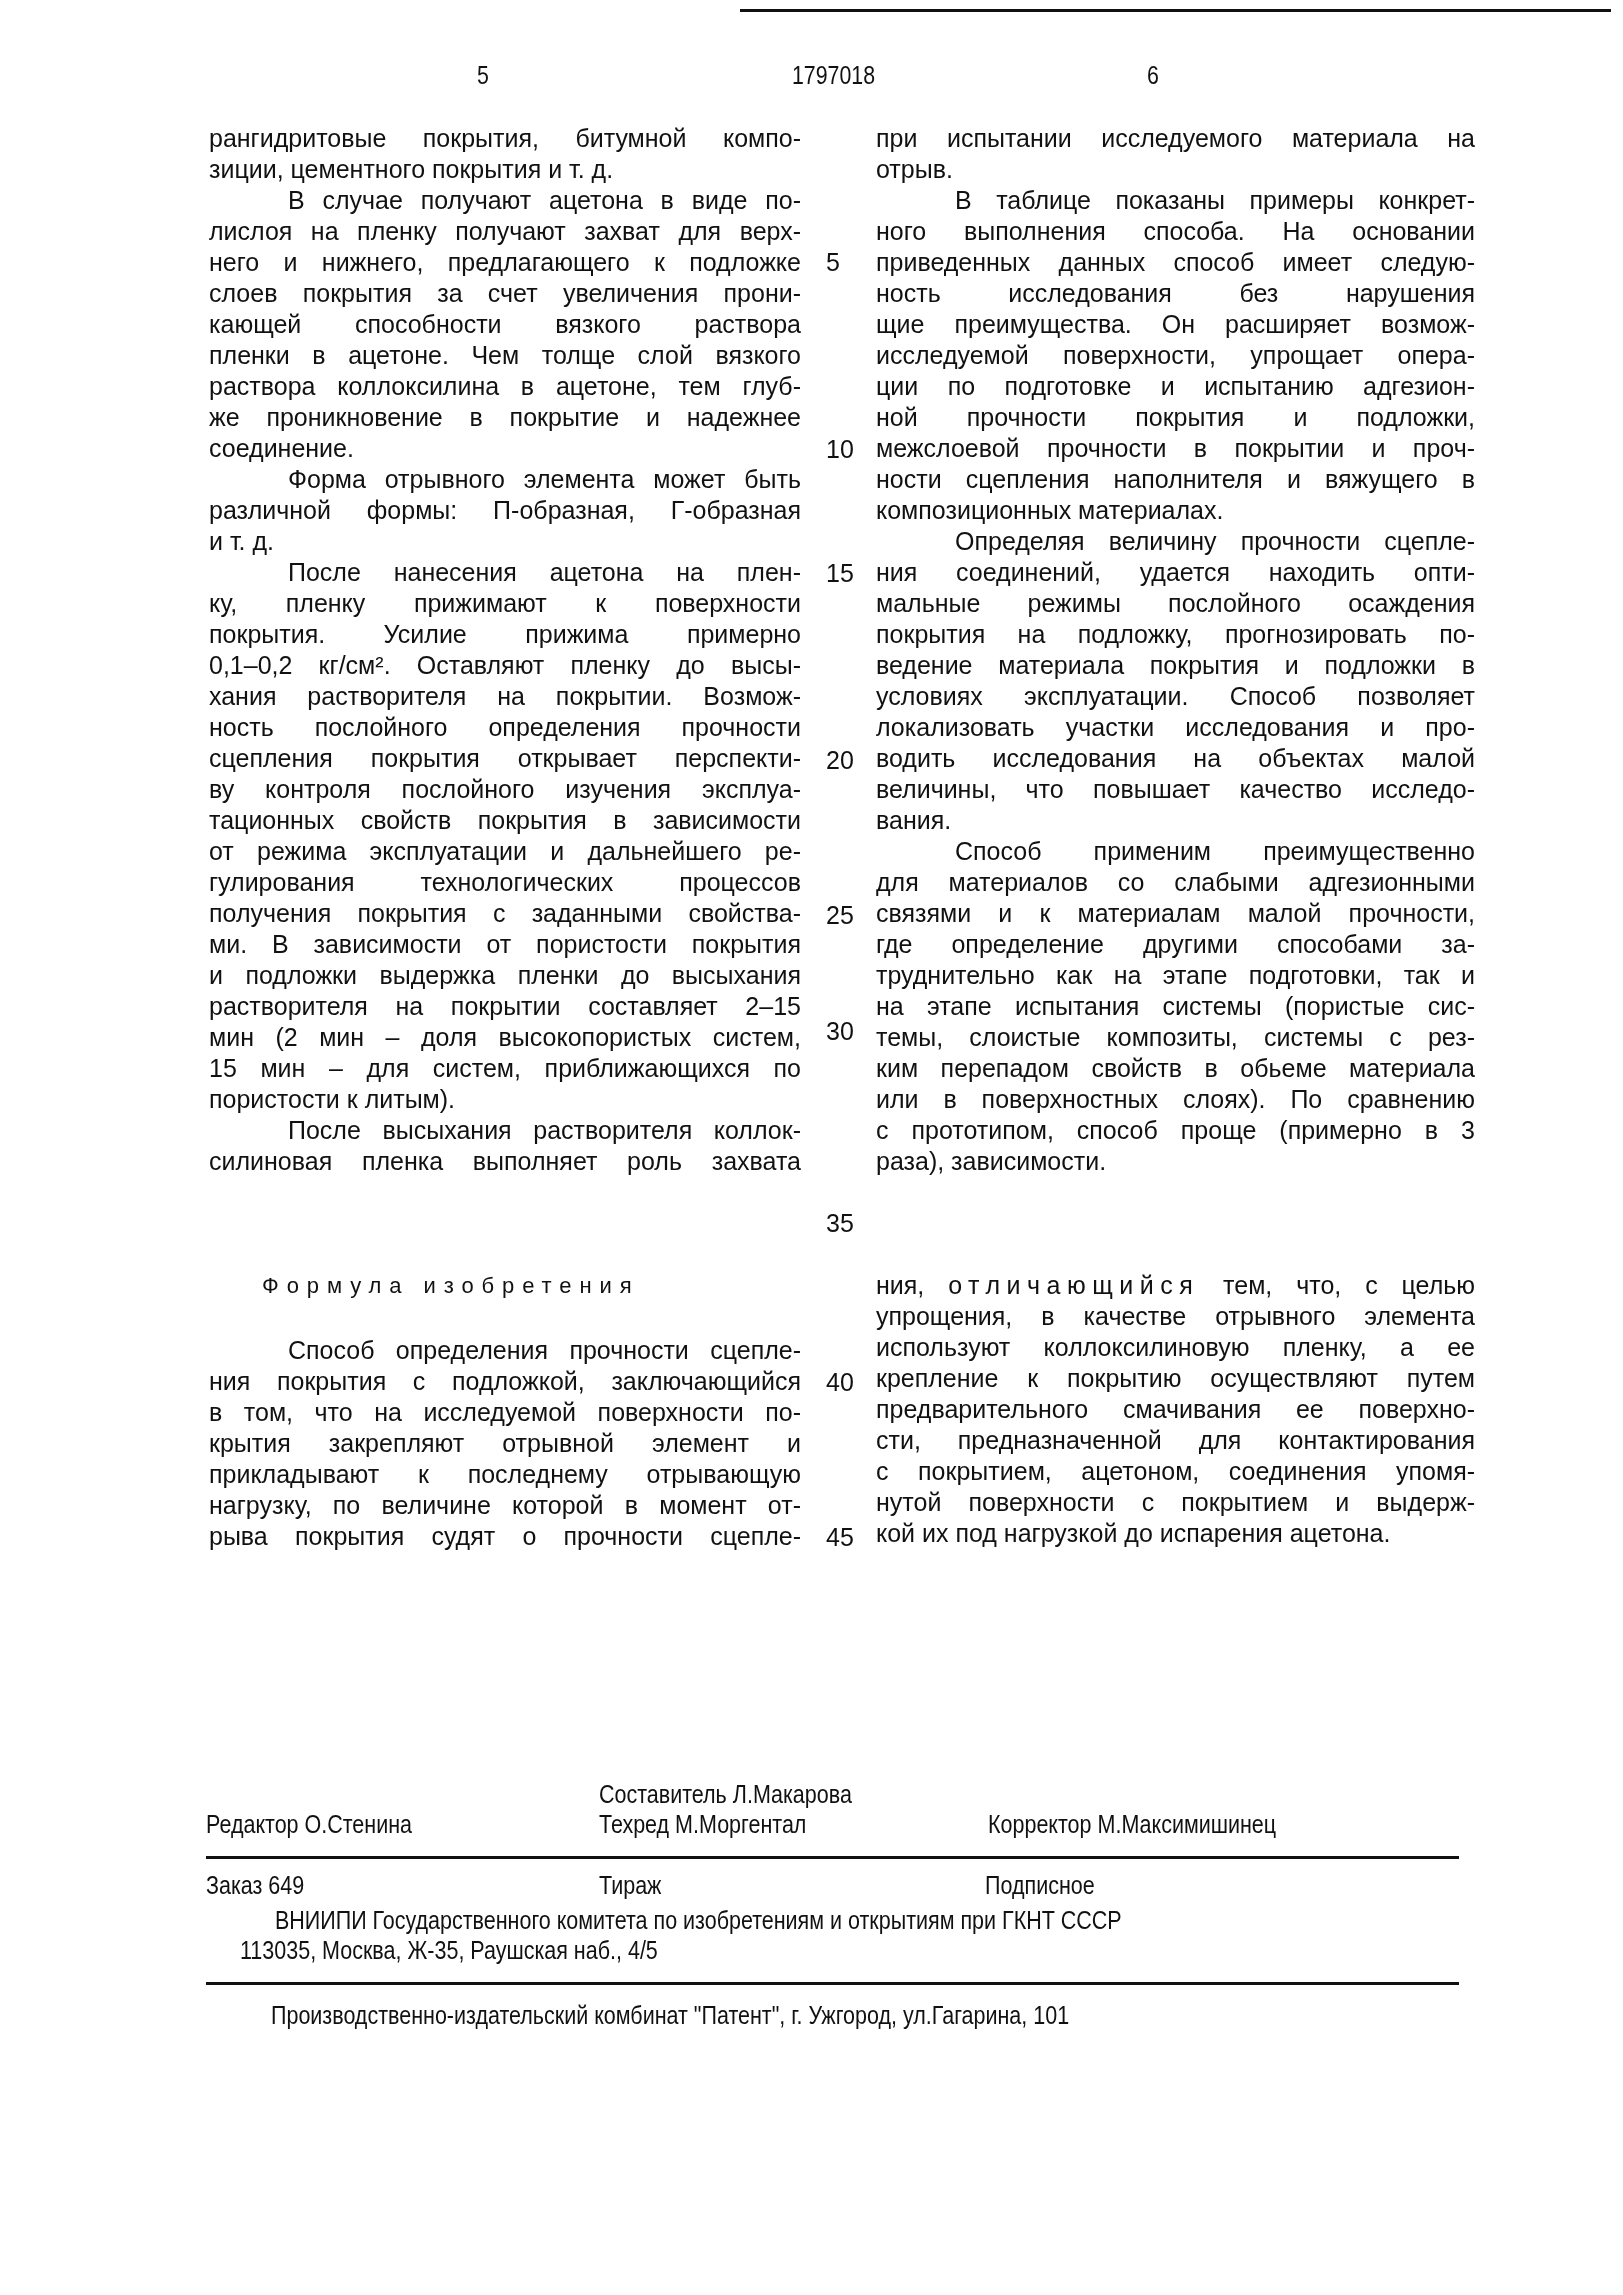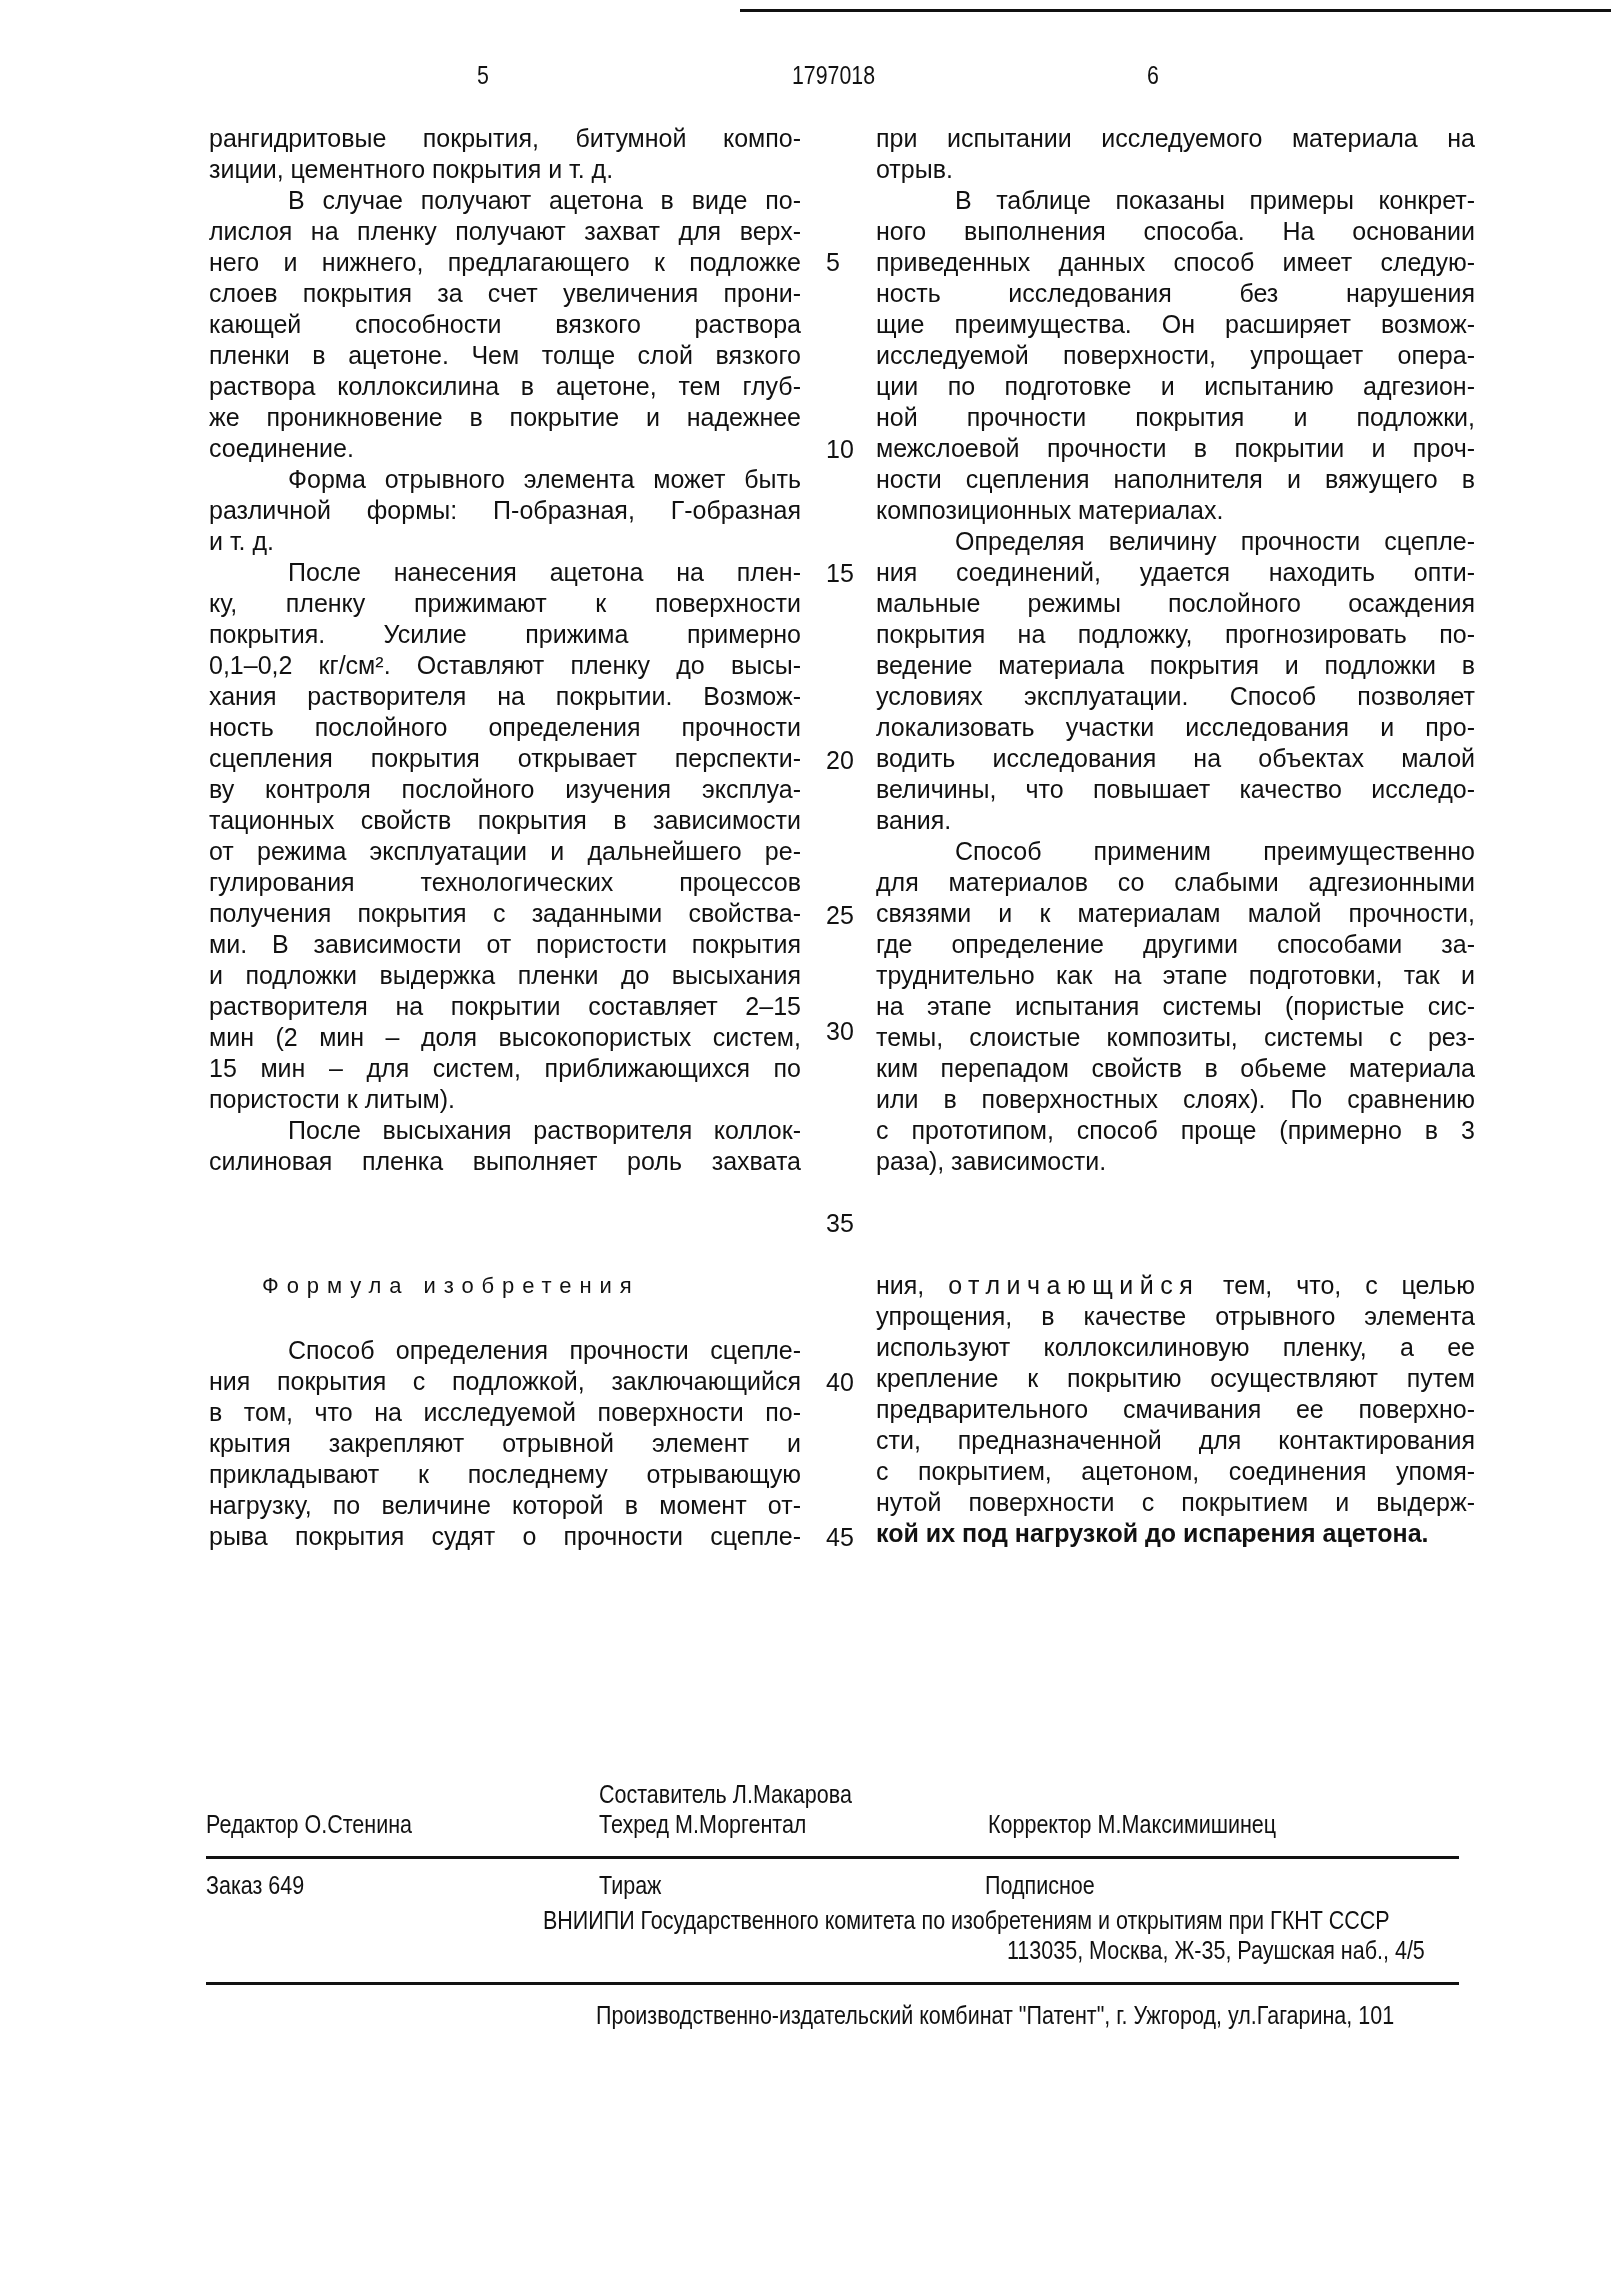--- a/index.html
+++ b/index.html
@@ -11,25 +11,25 @@
   .col .ln.last { text-align-last: left; }
   .col .ln.ind { text-indent: 79px; }
   .colL { left: 209px; top: 123px; width: 592px; }
   .colR { left: 876px; top: 123px; width: 599px; }
   .lnum { position: absolute; font-size: 25px; line-height: 31px; left: 826px; width: 39px; text-align: left; }
   .claims-head { position: absolute; left: 262px; top: 1270px; font-size: 22px; line-height: 31px; letter-spacing: 7.9px; }
   .spaced { letter-spacing: 6.5px; }
   .claimL { position: absolute; left: 209px; top: 1335px; width: 592px; font-size: 25px; line-height: 31px; }
   .claimR { position: absolute; left: 876px; top: 1270px; width: 599px; font-size: 25px; line-height: 31px; }
   .claimL .ln, .claimR .ln { white-space: nowrap; text-align: justify; text-align-last: justify; height: 31px; overflow: hidden; }
-  .claimL .ln.last, .claimR .ln.last { text-align-last: left; font-weight: bold; }
+  .claimL .ln.last, .claimR .ln.last { text-align-last: left; }
   .claimL .ln.ind { text-indent: 79px; }
   .foot { position: absolute; font-size: 25px; line-height: 30px; white-space: nowrap; transform: scaleX(0.86); transform-origin: left top; }
   .rule { position: absolute; left: 206px; width: 1253px; height: 3.3px; background: #111; }
-  .center { position: absolute; left: 206px; width: 1253px; text-align: right; font-size: 25px; line-height: 30px; white-space: nowrap; }
+  .center { position: absolute; left: 206px; width: 1253px; text-align: left; font-size: 25px; line-height: 30px; white-space: nowrap; }
   .center span { display: inline-block; transform: scaleX(0.86); }
 </style>
 </head>
 <body>
 
 <div class="scanline"></div>
 
 <div class="hdr" style="left:477px;">5</div>
 <div class="hdr" style="left:792px;">1797018</div>
 <div class="hdr" style="left:1147px;">6</div>

